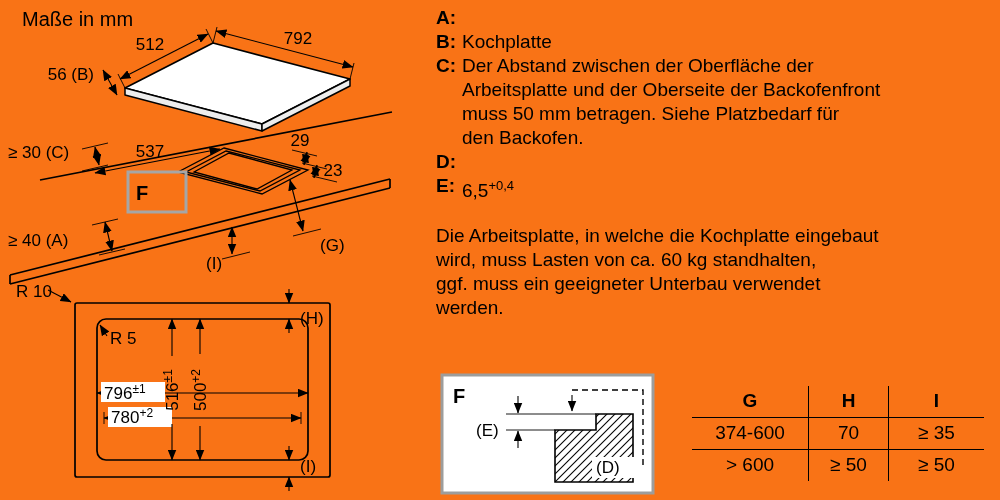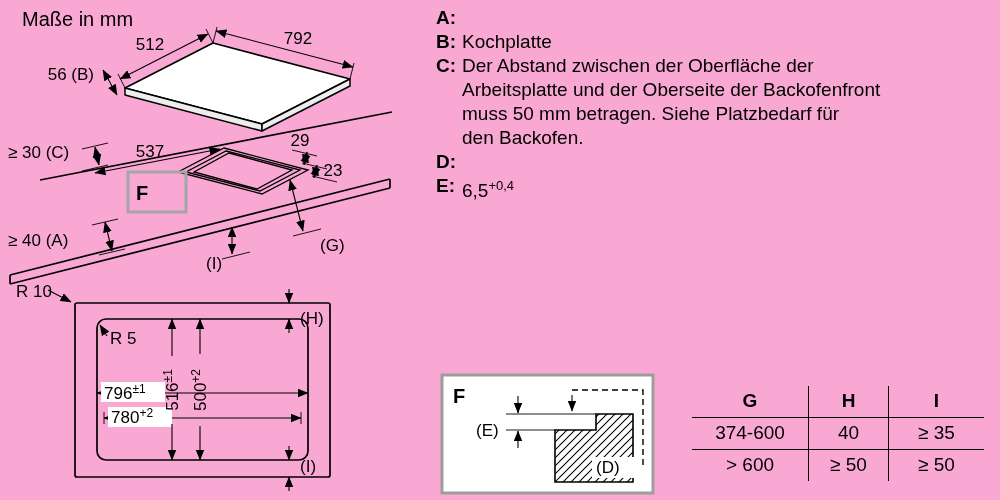--- a/index.html
+++ b/index.html
@@ -1,18 +1,18 @@
 <!DOCTYPE html>
 <html><head>
 <meta charset="utf-8">
 <style>
   *{box-sizing:border-box;margin:0;padding:0}
   html,body{background:#fff}
   body{width:1000px;height:500px;font-family:"Liberation Sans",sans-serif;color:#000}
-  .page{position:relative;width:1000px;height:500px;background:#f9a8d4;overflow:hidden}
+  .page{position:relative;width:1000px;height:500px;background:#f97316;overflow:hidden}
   .title{position:absolute;left:22px;top:8px;font-size:20px}
   .art{position:absolute;left:0;top:0}
   svg text{font-family:"Liberation Sans",sans-serif;font-size:17px;fill:#000}
   .face{fill:#fff;stroke:#000;stroke-width:1.7;stroke-linejoin:round}
   .side{fill:#ededed;stroke:#000;stroke-width:1.5;stroke-linejoin:round}
   .ln{stroke:#000;stroke-width:1.7;fill:none}
   .cut{stroke:#000;stroke-width:1.3;fill:none}
   .dim{stroke:#000;stroke-width:1.1;fill:none}
   .ext{stroke:#000;stroke-width:0.9;fill:none}
   .fbox{stroke:#a6a6a6;stroke-width:3;fill:none}
@@ -204,20 +204,24 @@
 muss 50 mm betragen. Siehe Platzbedarf für
 den Backofen.</span>
     </div>
     <div class="legend-item">
       <span class="lkey">D:</span>
     </div>
     <div class="legend-item">
       <span class="lkey">E:</span>
       <span class="ltxt"><span>6,5</span><sup class="e-sup">+0,4</sup></span>
     </div>
+    <p class="note">Die Arbeitsplatte, in welche die Kochplatte eingebaut
+wird, muss Lasten von ca. 60 kg standhalten,
+ggf. muss ein geeigneter Unterbau verwendet
+werden.</p>
   </div>
 
   <svg class="detail-svg" width="215" height="122" viewBox="0 0 215 122">
     <defs>
       <pattern id="hatch" patternUnits="userSpaceOnUse" width="8" height="8">
         <line x1="0" y1="8" x2="8" y2="0" stroke="#000" stroke-width="1.1"></line>
         <line x1="-1" y1="1" x2="1" y2="-1" stroke="#000" stroke-width="1.1"></line>
         <line x1="7" y1="9" x2="9" y2="7" stroke="#000" stroke-width="1.1"></line>
       </pattern>
       <marker id="a2" viewBox="0 0 10 8" refX="9.5" refY="4" markerWidth="11" markerHeight="9" orient="auto-start-reverse" markerUnits="userSpaceOnUse">
@@ -245,21 +249,21 @@
   </svg>
 
   <div class="gtable">
     <div class="trow hrow">
       <div class="tcell c1">G</div>
       <div class="tcell c2 v">H</div>
       <div class="tcell c3 v">I</div>
     </div>
     <div class="trow r1">
       <div class="tcell c1">374-600</div>
-      <div class="tcell c2 v">40</div>
+      <div class="tcell c2 v">70</div>
       <div class="tcell c3 v">≥ 35</div>
     </div>
     <div class="trow r2">
       <div class="tcell c1">&gt; 600</div>
       <div class="tcell c2 v">≥ 50</div>
       <div class="tcell c3 v">≥ 50</div>
     </div>
   </div>
 
 </div>

